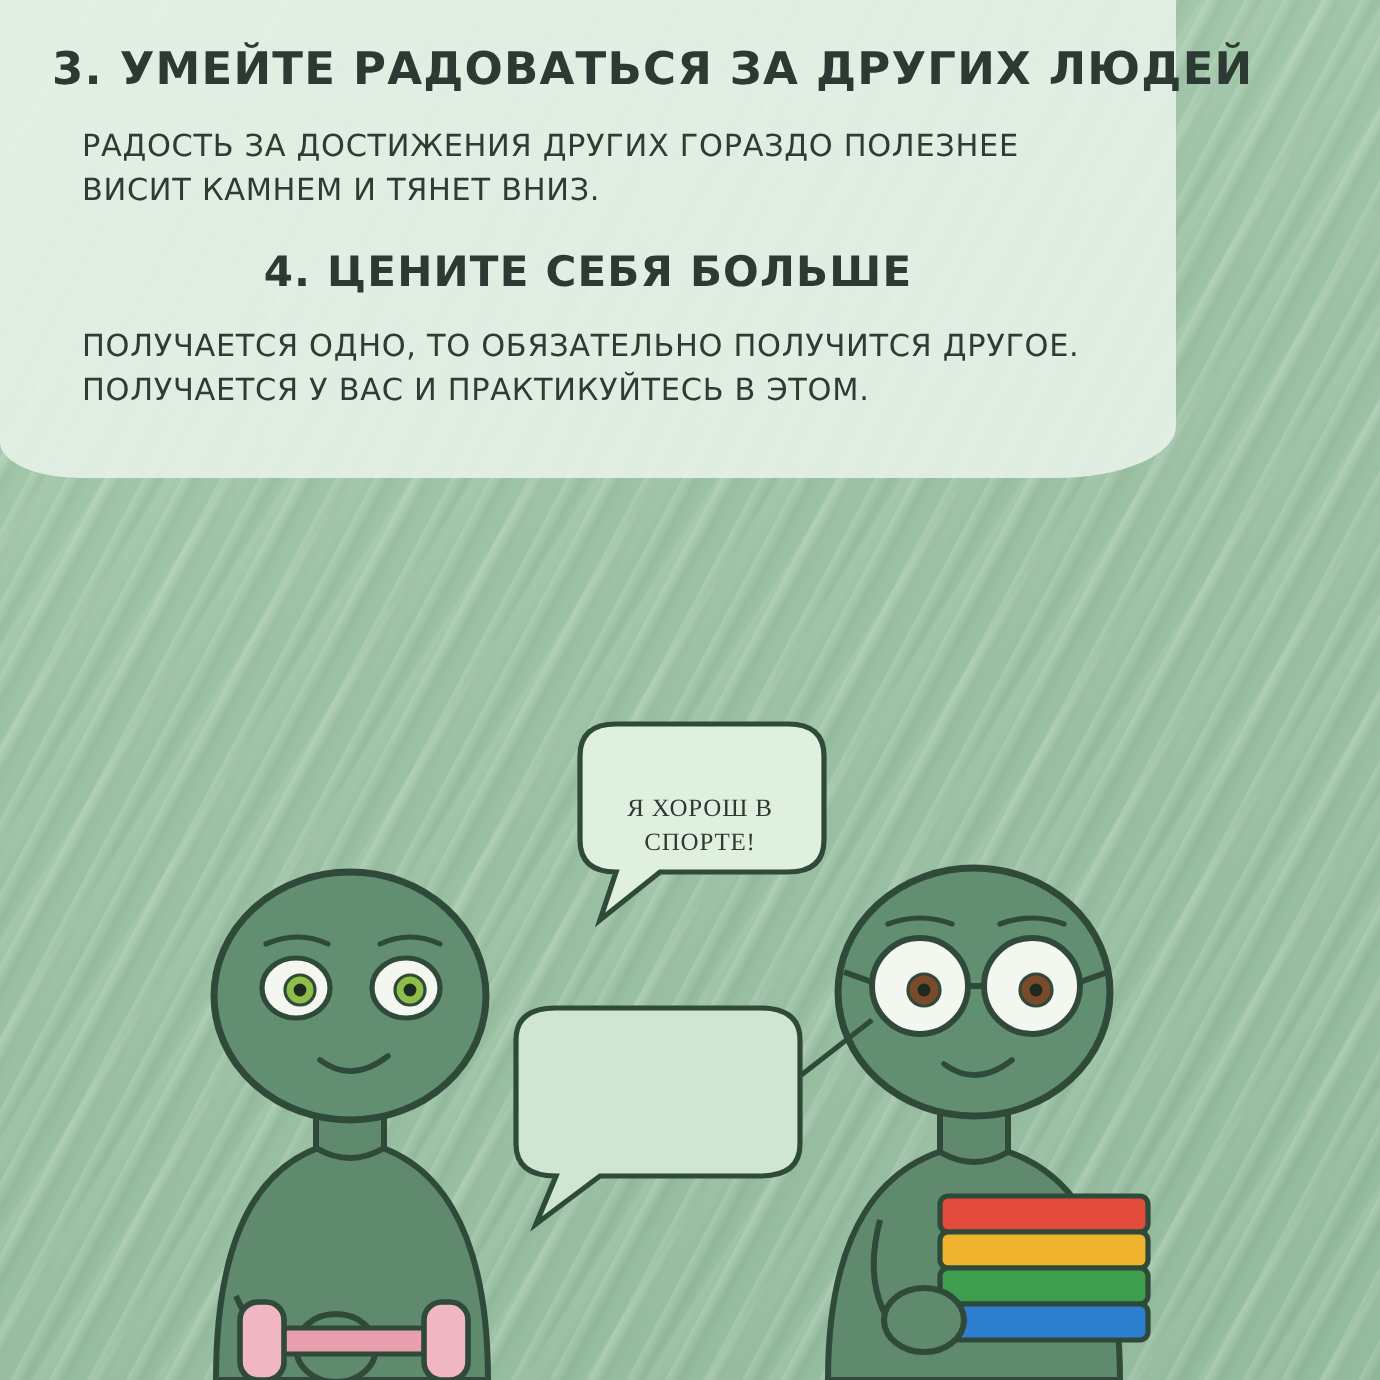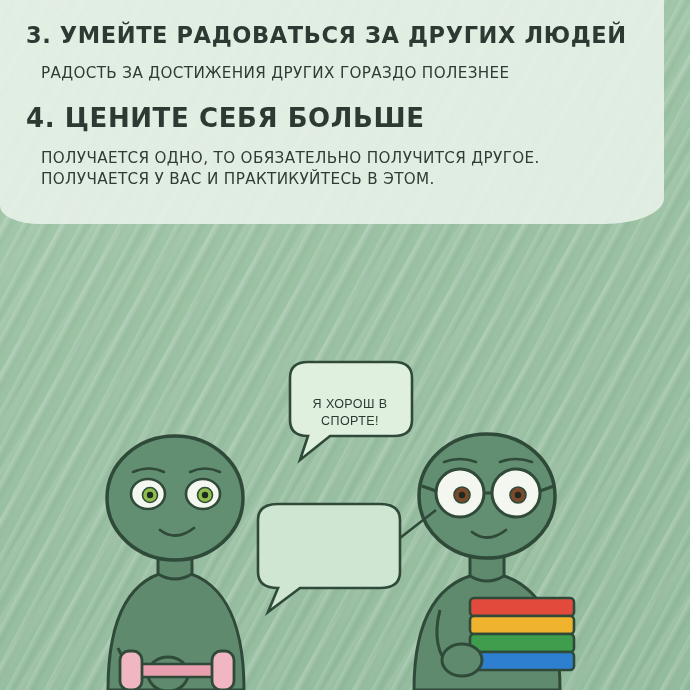--- a/index.html
+++ b/index.html
@@ -54,40 +54,41 @@
         rgba(0,0,0,0.04) 15px,
         rgba(255,255,255,0.00) 21px),
       linear-gradient(180deg, #a3c9ab 0%, #8fb89a 100%);
   }
 
   
   .text-panel {
     position: absolute;
     left: 0;
     top: 0;
-    width: 664px;
+    width: 588px;
     padding: 22px 26px 18px 26px;
     box-sizing: border-box;
     background: rgba(233,243,233,0.88);
     border-bottom-left-radius: 40px 18px;
     border-bottom-right-radius: 60px 26px;
   }
   .heading {
     font-family: "DejaVu Sans", sans-serif;
     font-weight: bold;
     font-size: 22.5px;
     letter-spacing: 0.6px;
     color: #2d3a33;
     margin: 0 0 8px 0;
     text-transform: uppercase;
     white-space: nowrap;
   }
   .heading.second {
     margin-top: 18px;
-    font-size: 26px;
+    font-size: 21px;
+    text-align: center;
   }
   .body-text {
     font-size: 15.2px;
     line-height: 1.42;
     letter-spacing: 0.35px;
     color: #2f3b34;
     text-transform: uppercase;
     margin: 15px;
   }
   .body-text .line { display: block; white-space: nowrap; }
@@ -103,37 +104,38 @@
   .scene svg { display: block; }
 
   .bubble-text {
     position: absolute;
     text-align: center;
     font-size: 12.5px;
     line-height: 1.35;
     letter-spacing: 0.4px;
     color: #2c3a32;
     text-transform: uppercase;
-    font-family: Liberation Sans, sans-serif;
+    font-family: Liberation Serif, serif;
   }
   #bubble1-text { left: 296px; top: 396px; width: 108px; }
   #bubble2-text { left: 268px; top: 531px; width: 120px; }
 </style>
 </head>
 <body>
 
 <div id="poster">
   <div class="bg-streaks"></div>
   <div class="bg-streaks lower"></div>
 
   <div class="text-panel">
 
     <h2 class="heading">3. УМЕЙТЕ РАДОВАТЬСЯ ЗА ДРУГИХ ЛЮДЕЙ</h2>
     <p class="body-text">
       <span class="line">РАДОСТЬ ЗА ДОСТИЖЕНИЯ ДРУГИХ ГОРАЗДО ПОЛЕЗНЕЕ</span>
+      <span class="line">ВИСИТ КАМНЕМ И ТЯНЕТ ВНИЗ.</span>
     </p>
 
     <h2 class="heading second">4. ЦЕНИТЕ СЕБЯ БОЛЬШЕ</h2>
     <p class="body-text">
       <span class="line">ПОЛУЧАЕТСЯ ОДНО, ТО ОБЯЗАТЕЛЬНО ПОЛУЧИТСЯ ДРУГОЕ.</span>
       <span class="line">ПОЛУЧАЕТСЯ У ВАС И ПРАКТИКУЙТЕСЬ В ЭТОМ.</span>
     </p>
   </div>
 
   <div class="scene">

